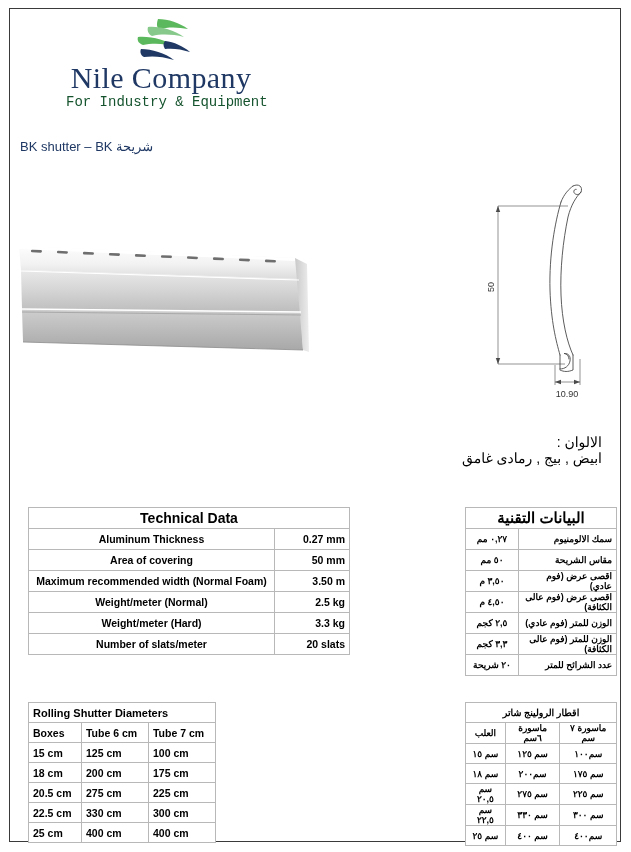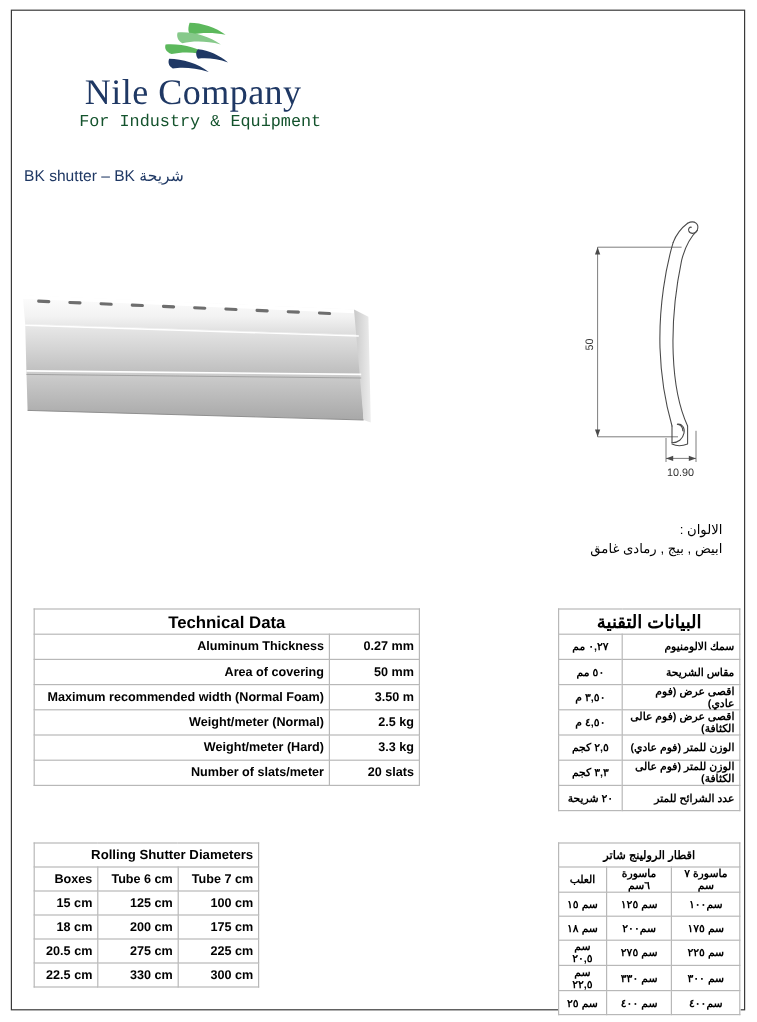--- a/index.html
+++ b/index.html
@@ -101,21 +101,21 @@
     left: 12px;
     top: 425px;
     font-size: 11px;
     line-height: 16px;
     white-space: nowrap;
   }
   .colors-ar {
     position: absolute;
     right: 18px;
     top: 425px;
-    font-size: 11px;
+    font-size: 14px;
     line-height: 16px;
     direction: rtl;
     text-align: right;
     white-space: nowrap;
   }
 
   
   table {
     border-collapse: collapse;
     background: #fff;
@@ -132,21 +132,21 @@
     left: 18px;
     top: 498px;
     width: 322px;
     font-size: 10.5px;
   }
   .tbl-tech-en td { height: 20px; }
   .tbl-tech-en .hdr {
     text-align: center;
     font-size: 14px;
   }
-  .tbl-tech-en .lbl { text-align: right; }
+  .tbl-tech-en .lbl { text-align: center; }
   .tbl-tech-en .val {
     text-align: right;
     width: 66px;
     font-weight: bold;
   }
 
   .tbl-tech-ar {
     position: absolute;
     left: 455px;
     top: 498px;
@@ -159,21 +159,21 @@
   .tbl-tech-ar .lbl { text-align: right; }
   .tbl-tech-ar .val { text-align: center; width: 44px; }
 
   .tbl-diam-en {
     position: absolute;
     left: 18px;
     top: 693px;
     width: 188px;
     font-size: 10.5px;
   }
-  .tbl-diam-en td { height: 19px; text-align: right; }
+  .tbl-diam-en td { height: 19px; text-align: left; }
   .tbl-diam-en .title { font-size: 11px; }
   .tbl-diam-en .colhdr { font-size: 10.5px; }
 
   .tbl-diam-ar {
     position: absolute;
     left: 455px;
     top: 693px;
     width: 152px;
     font-size: 9px;
     direction: rtl;
@@ -389,20 +389,25 @@
       <tr>
         <td>20.5 cm</td>
         <td>275 cm</td>
         <td>225 cm</td>
       </tr>
       <tr>
         <td>22.5 cm</td>
         <td>330 cm</td>
         <td>300 cm</td>
       </tr>
+      <tr>
+        <td>25 cm</td>
+        <td>400 cm</td>
+        <td>400 cm</td>
+      </tr>
     </tbody>
   </table>
 
   <table class="tbl-diam-ar">
     <tbody>
       <tr>
         <td class="title" colspan="3">اقطار الرولينج شاتر</td>
       </tr>
       <tr>
         <td class="colhdr">ماسورة ٧ سم</td>

